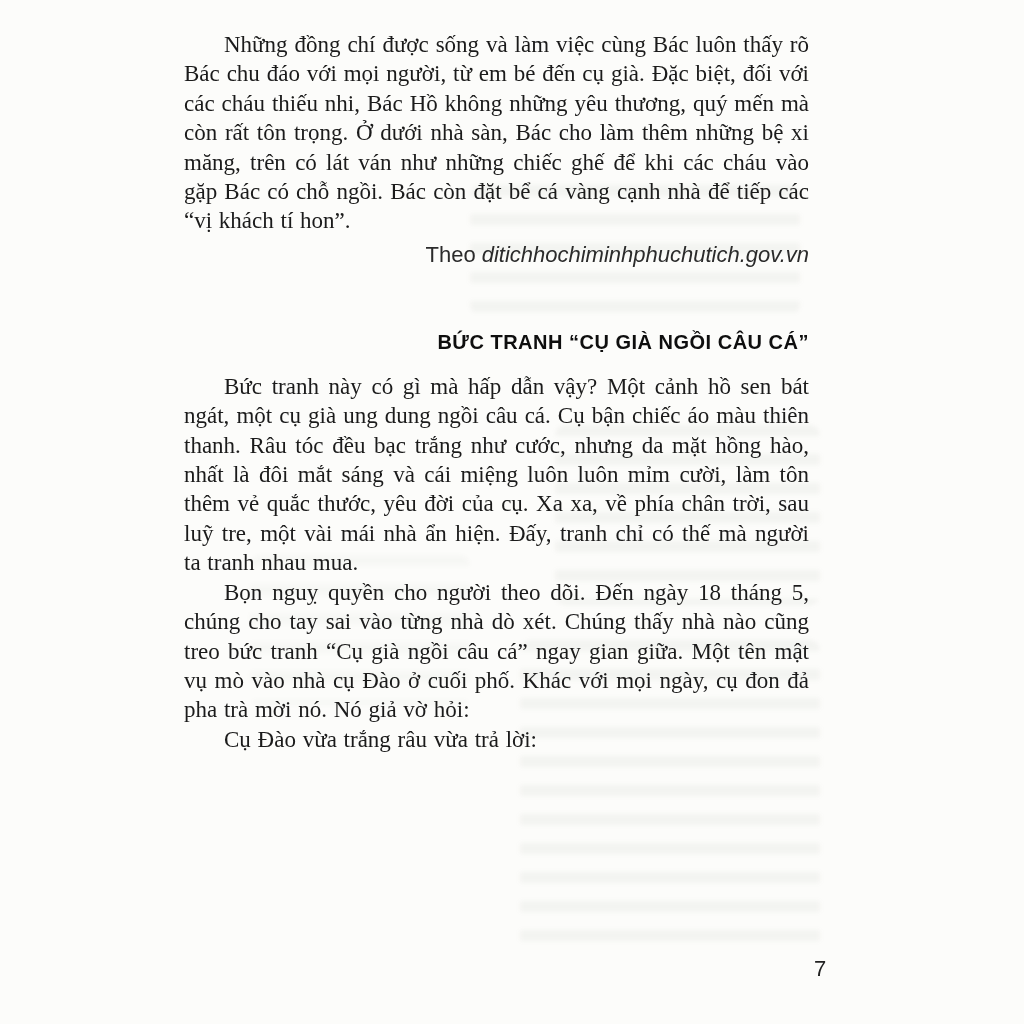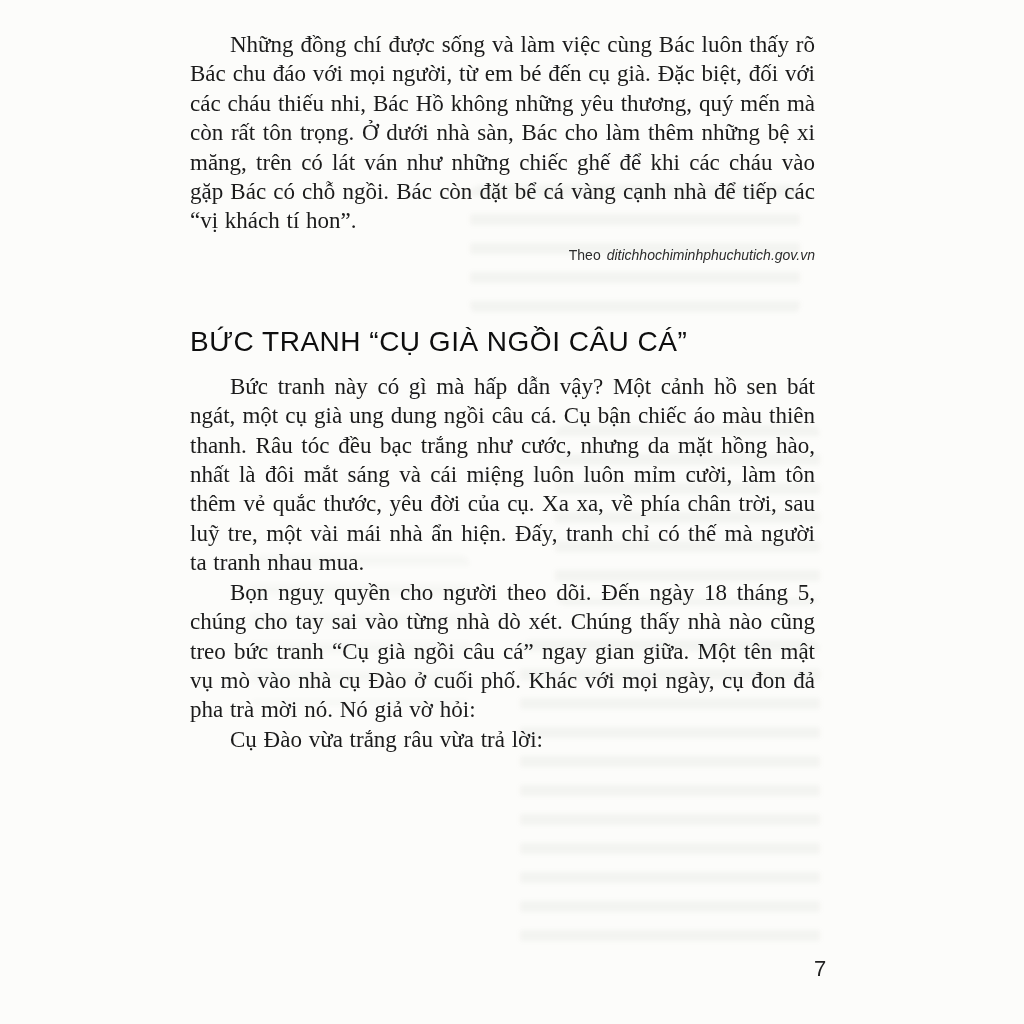--- a/index.html
+++ b/index.html
@@ -27,51 +27,51 @@
     border-radius: 10px;
     pointer-events: none;
   }
   .bleed-a { left: 470px; top: 185px; width: 330px; height: 130px; }
   .bleed-b { left: 555px; top: 425px; width: 265px; height: 180px; }
   .bleed-c { left: 520px; top: 640px; width: 300px; height: 310px; }
   .bleed-d { left: 250px; top: 555px; width: 220px; height: 150px; opacity:.6; }
 
   .text-column {
     position: absolute;
-    left: 190px;
+    left: 184px;
     top: 30px;
     width: 625px;
   }
   .body-text {
     margin: 0;
     font-size: 23px;
     line-height: 29.4px;
     text-align: justify;
     text-indent: 40px;
     color: #1b1b1b;
     word-spacing: 1px;
   }
   .attribution {
     margin: 7px 0 0 0;
     text-align: right;
     font-family: "Liberation Sans", sans-serif;
-    font-size: 14px;
+    font-size: 22px;
     line-height: 24px;
     color: #2b2b2b;
   }
   .attribution .prefix { margin-right: 6px; }
   .attribution .src { font-style: italic; }
   .story-title {
     margin: 58px 0 13px 0;
     font-family: "Liberation Sans", sans-serif;
-    font-weight: normal;
-    font-size: 28px;
+    font-weight: bold;
+    font-size: 20px;
     line-height: 34px;
     letter-spacing: 0.5px;
-    text-align: left;
+    text-align: right;
     color: #0e0e0e;
   }
   .page-number {
     position: absolute;
     left: 800px;
     top: 956px;
     width: 40px;
     text-align: center;
     font-family: "Liberation Sans", sans-serif;
     font-size: 22px;

